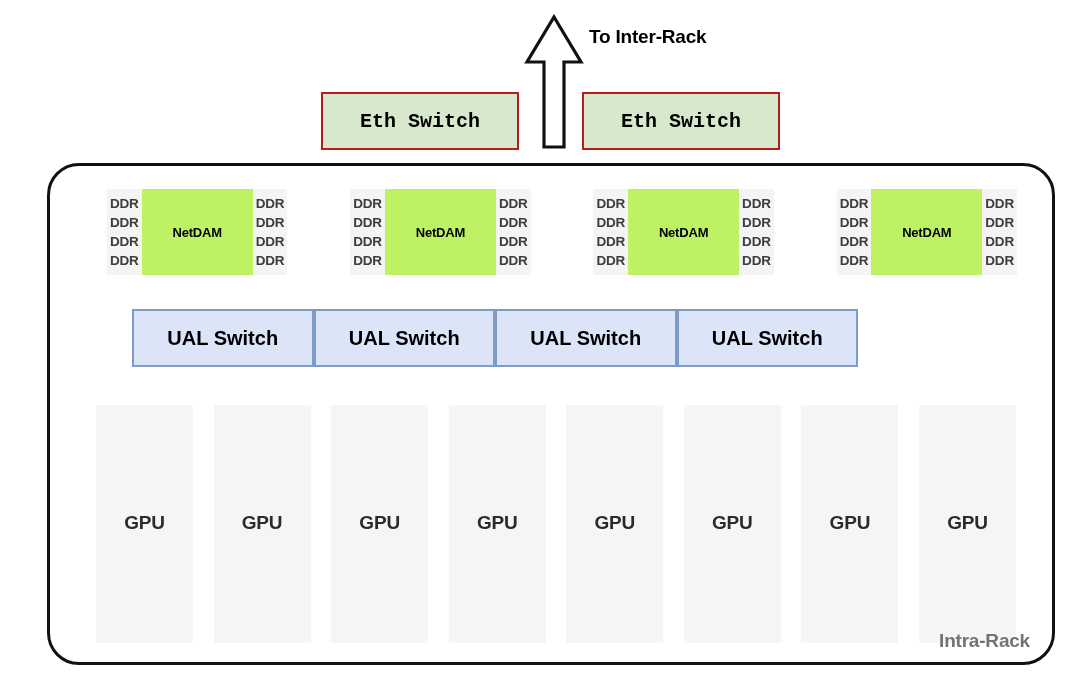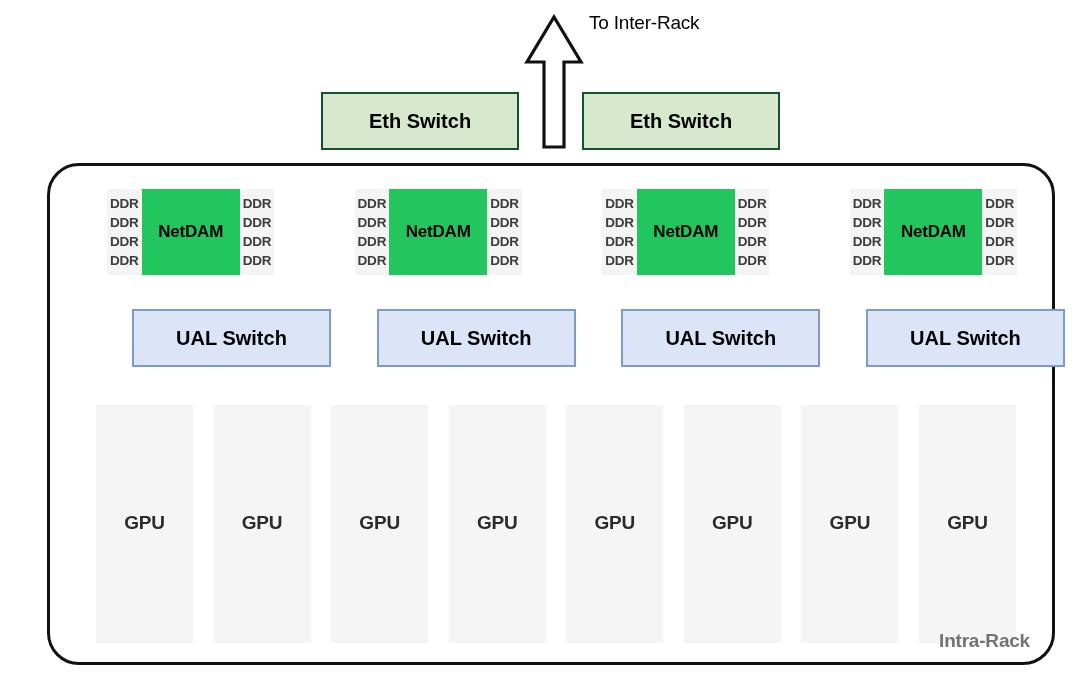--- a/index.html
+++ b/index.html
@@ -25,42 +25,43 @@
     position: absolute;
     left: 524px;
     top: 14px;
     width: 60px;
     height: 136px;
   }
   .arrow-wrap svg { display: block; }
   .inter-rack-label {
     position: absolute;
     left: 589px;
-    top: 12px;
+    top: 26px;
     font-size: 19px;
-    font-weight: normal;
+    font-weight: bold;
     color: #000000;
     white-space: nowrap;
     letter-spacing: -0.2px;
   }
 
   
   .eth-switch {
     position: absolute;
     top: 92px;
     height: 58px;
     background: #d7e8cd;
-    border: 2px solid #14532d;
+    border: 2px solid #b91c1c;
     box-sizing: border-box;
     display: flex;
     align-items: center;
     justify-content: center;
     font-size: 20px;
     font-weight: bold;
     color: #000000;
+    font-family: Liberation Mono, monospace;
   }
   #eth-switch-0 { left: 321px; width: 198px; }
   #eth-switch-1 { left: 582px; width: 198px; }
 
   
   #rack {
     position: absolute;
     left: 47px;
     top: 163px;
     width: 1008px;
@@ -104,37 +105,37 @@
   }
   .ddr-cell {
     font-size: 13.5px;
     font-weight: bold;
     color: #3d3d3d;
     line-height: 19px;
     letter-spacing: -0.2px;
     text-align: center;
   }
   .netdam-core {
-    background: #22c55e;
-    width: 98px;
+    background: #bef264;
+    width: 111px;
     display: flex;
     align-items: center;
     justify-content: center;
-    font-size: 17px;
+    font-size: 13px;
     font-weight: bold;
     color: #000000;
     letter-spacing: -0.2px;
   }
 
   
   #ual-row {
     position: absolute;
     left: 82px;
     top: 143px;
-    width: 933px;
+    width: 726px;
     height: 58px;
     display: flex;
     justify-content: space-between;
   }
   .ual-switch {
     width: 199px;
     height: 58px;
     background: #dbe5f7;
     border: 2px solid #7f9ac4;
     box-sizing: border-box;

